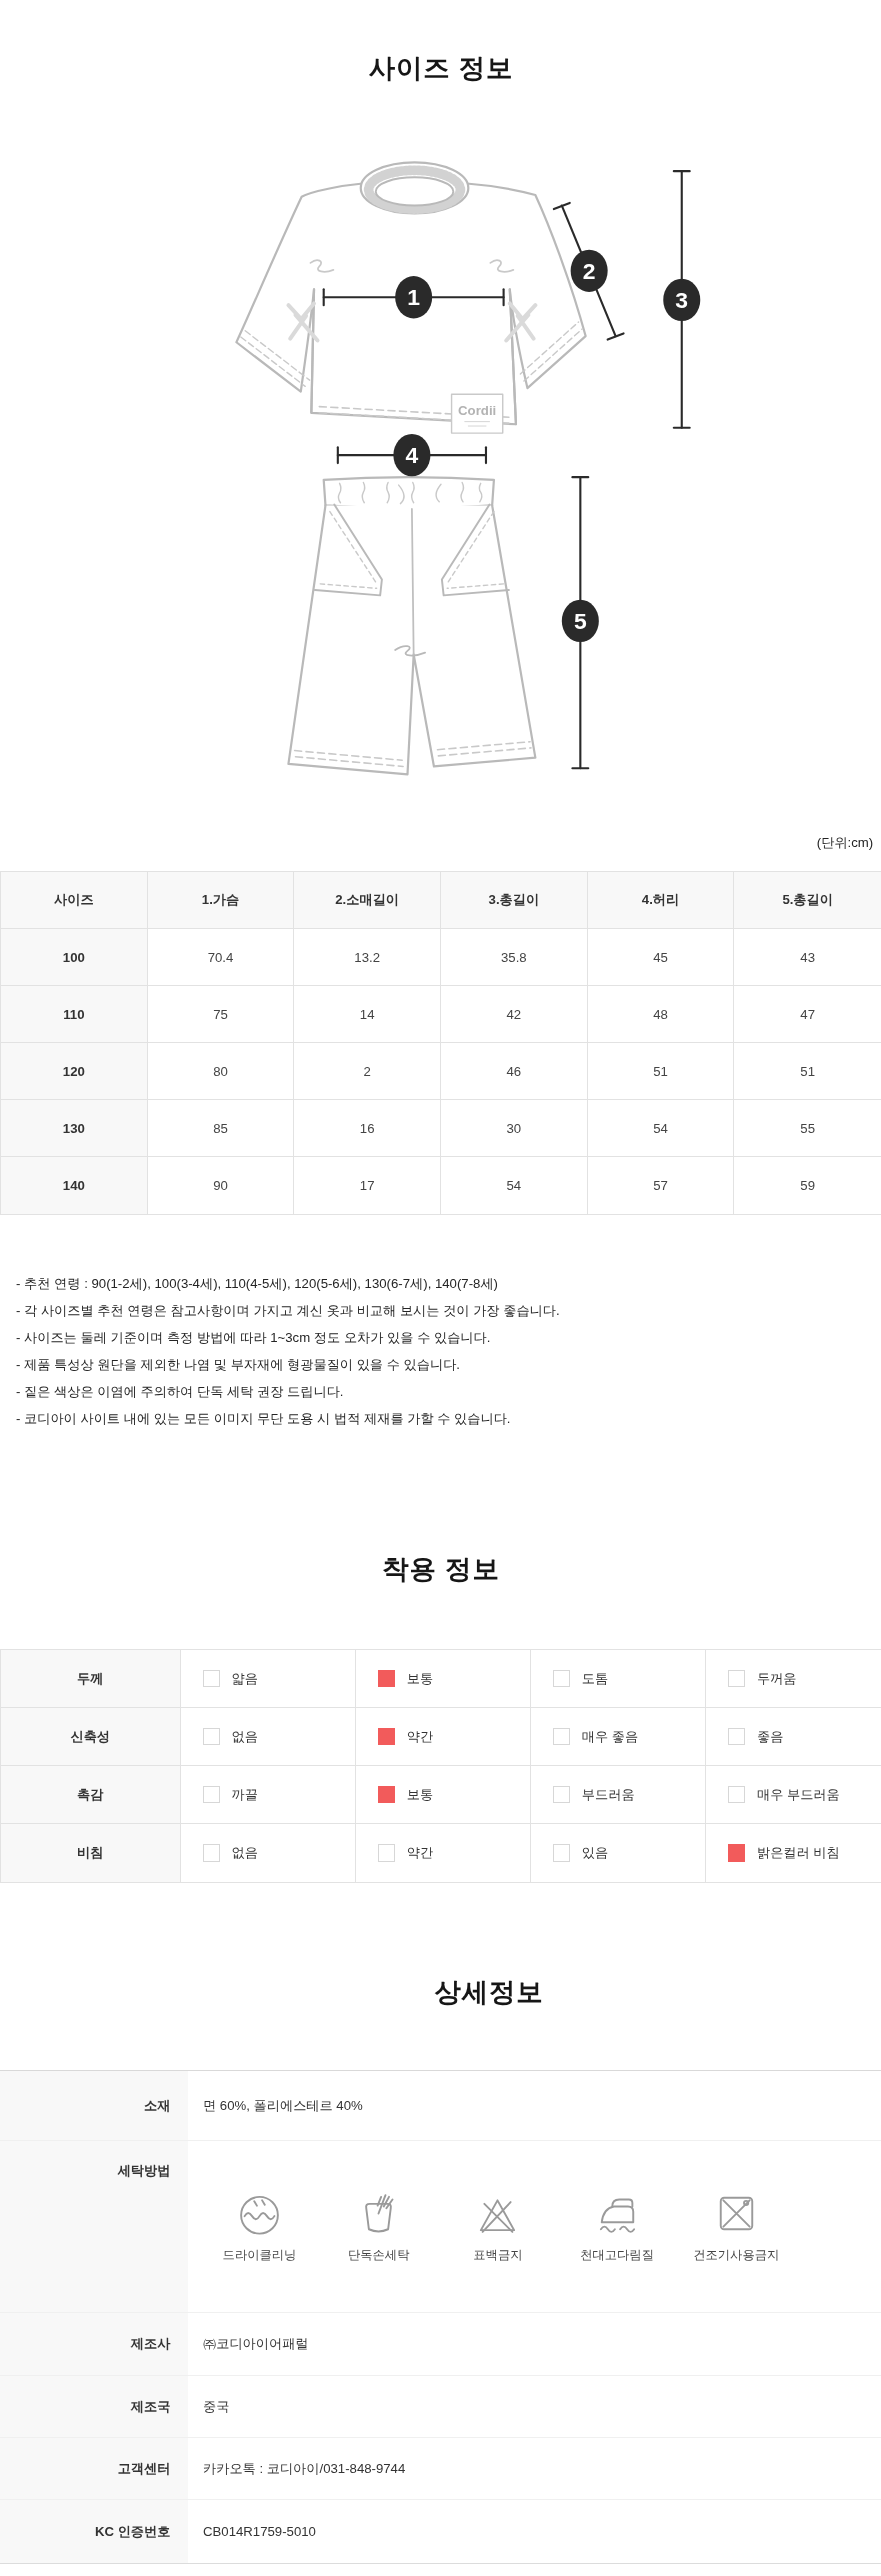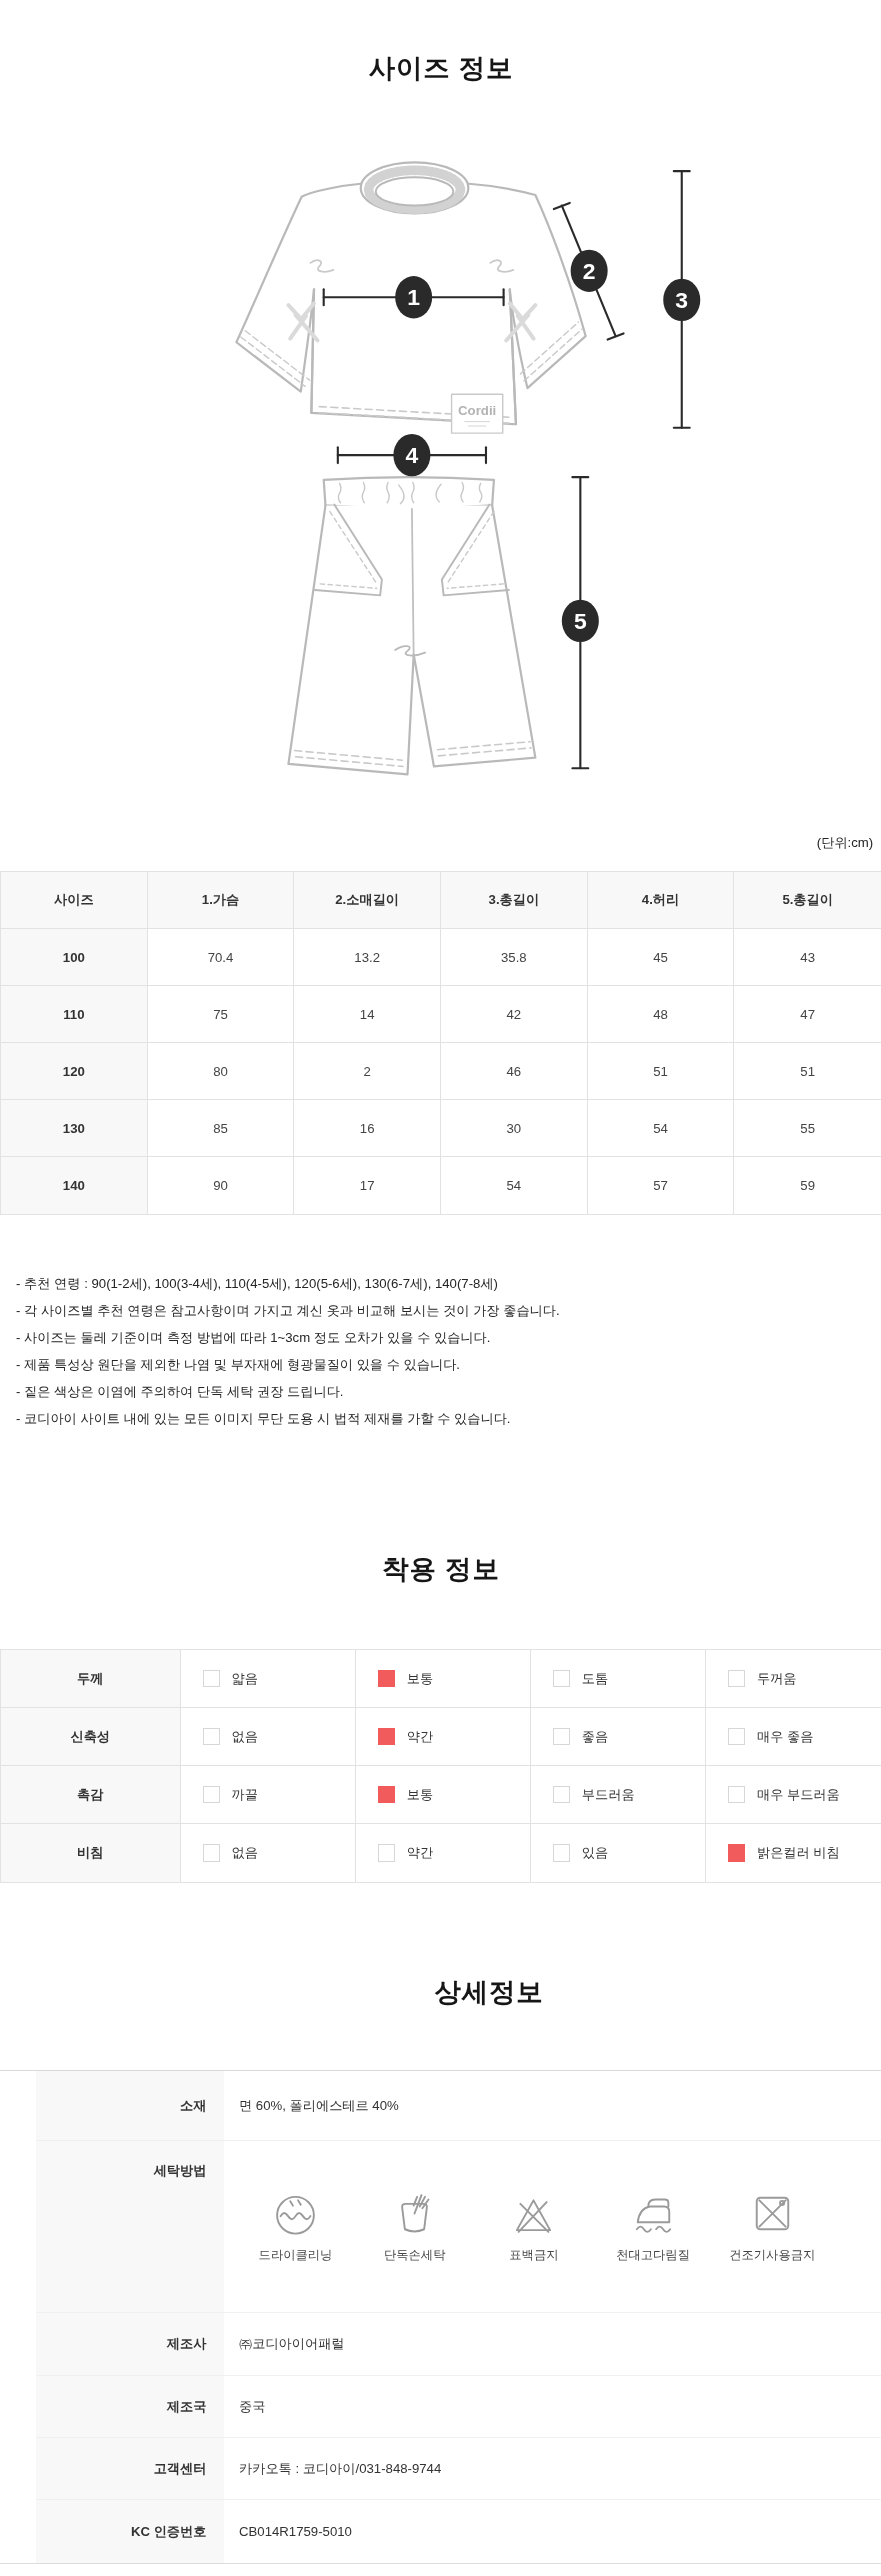--- a/index.html
+++ b/index.html
@@ -74,21 +74,21 @@
     background:#fff;border:0.9px solid #d7d7d7;box-sizing:border-box;
   }
   .checkbox.checked{background:#f25b5b;border-color:#f25b5b;}
 
   
   #detail-table{
     position:absolute;top:2070px;left:0;width:882px;
     border-top:0.9px solid #d9d9d9;border-bottom:0.9px solid #dcdcdc;
     box-sizing:border-box;font-size:13.2px;
   }
-  .detail-row{display:flex;border-bottom:0.9px solid #f0f0f0;margin-left:36px;}
+  .detail-row{display:flex;border-bottom:0.9px solid #f0f0f0;}
   .detail-row:last-child{border-bottom:none;}
   .detail-label{
     width:188px;flex:0 0 auto;background:#f8f8f8;box-sizing:border-box;
     display:flex;align-items:center;justify-content:flex-end;
     padding-right:17.6px;font-weight:700;color:#333;
   }
   .detail-value{
     flex:1;display:flex;align-items:center;padding-left:15px;color:#333;
   }
   .row-material{height:69px;}
@@ -285,25 +285,25 @@
   <div class="cell option">
       <span class="checkbox"></span>
       <span>없음</span>
     </div>
   <div class="cell option">
       <span class="checkbox checked"></span>
       <span>약간</span>
     </div>
   <div class="cell option">
       <span class="checkbox"></span>
+      <span>매우 좋음</span>
+    </div>
+  <div class="cell option">
+      <span class="checkbox"></span>
       <span>좋음</span>
-    </div>
-  <div class="cell option">
-      <span class="checkbox"></span>
-      <span>매우 좋음</span>
     </div>
 
   <div class="cell fit-label">촉감</div>
   <div class="cell option">
       <span class="checkbox"></span>
       <span>까끌</span>
     </div>
   <div class="cell option">
       <span class="checkbox checked"></span>
       <span>보통</span>

